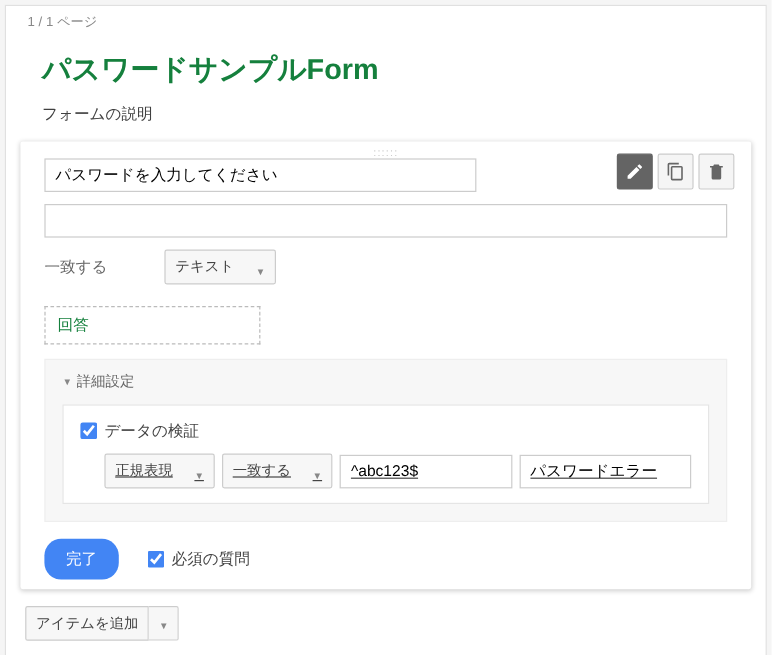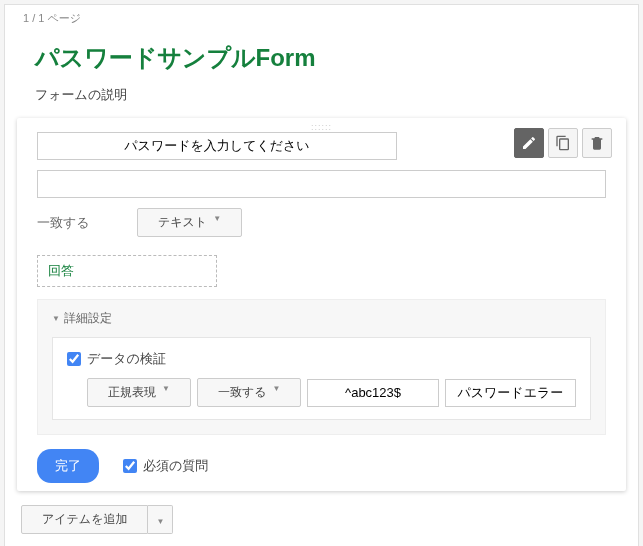--- a/index.html
+++ b/index.html
@@ -10,29 +10,29 @@
   .form-title { font-size: 24px; font-weight: bold; color: #15803d; margin: 10px 0 12px 0; }
   .form-desc { color: #404040; font-size: 13px; }
   .card { margin: 4px 12px 0 12px; box-shadow: 0 1px 4px rgba(0,0,0,0.2); background: #fff; border-radius: 2px; position: relative; padding: 14px 20px 8px 20px; }
   .drag-handle { position: absolute; top: 4px; left: 50%; transform: translateX(-50%); color: #ccc; font-size: 9px; letter-spacing: 1px; cursor: move; }
   .toolbar { position: absolute; top: 10px; right: 14px; display: flex; gap: 4px; }
   .icon-btn { width: 30px; height: 30px; border: 1px solid #ccc; background: #f5f5f5; border-radius: 2px; display: flex; align-items: center; justify-content: center; cursor: pointer; }
   .icon-btn.active { background: #646464; border-color: #646464; }
   .icon-btn svg { width: 16px; height: 16px; }
   .field-row { display: flex; align-items: center; margin-bottom: 10px; }
   .field-label { width: 100px; color: #666; font-size: 13px; flex-shrink: 0; }
-  .text-input { flex: 1; border: 1px solid #ccc; padding: 5px 8px; font-size: 13px; height: 28px; text-align: center; }
-  .select-btn { border: 1px solid #ccc; background: #f7f7f7; padding: 5px 20px; font-size: 12px; color: #444; cursor: pointer; display: inline-flex; align-items: flex-start; gap: 6px; border-radius: 2px; }
+  .text-input { flex: 1; border: 1px solid #ccc; padding: 5px 8px; font-size: 13px; height: 28px; }
+  .select-btn { border: 1px solid #ccc; background: #f7f7f7; padding: 5px 8px; font-size: 12px; color: #444; cursor: pointer; display: inline-flex; align-items: flex-end; gap: 18px; border-radius: 2px; }
   .caret { font-size: 8px; color: #888; }
   .answer-box { border: 1px dashed #bbb; padding: 6px 10px; color: #15803d; margin: 18px 0 12px 0; width: 180px; cursor: text; }
   .adv { background: #f7f7f7; border: 1px solid #eee; padding: 10px 14px 14px 14px; margin-bottom: 14px; }
   .adv-title { color: #666; font-size: 12px; margin-bottom: 10px; display: flex; align-items: center; gap: 4px; cursor: pointer; }
   .adv-body { background: #fff; border: 1px solid #e5e5e5; padding: 12px 14px; }
   .check-row { display: flex; align-items: center; gap: 6px; color: #444; margin-bottom: 10px; }
-  .validation-row { display: flex; align-items: center; gap: 6px; padding-left: 20px; }
+  .validation-row { display: flex; align-items: center; gap: 6px; padding-left: 20px; text-decoration: underline; }
   .validation-row .text-input { flex: 1; min-width: 80px; }
   .err-input { width: 130px; }
   .footer-row { display: flex; align-items: center; gap: 24px; margin-top: 6px; }
   .done-btn { background: #4285f4; color: #fff; border: none; padding: 8px 18px; font-size: 13px; cursor: pointer; border-radius: 14px; }
   .add-item { margin: 14px 0 0 16px; display: inline-flex; }
   .add-item .select-btn { border-radius: 2px 0 0 2px; }
   .add-item .caret-btn { border: 1px solid #ccc; border-left: none; background: #f7f7f7; padding: 5px 8px; cursor: pointer; border-radius: 0 2px 2px 0; }
   input[type=checkbox] { accent-color: #4285f4; width: 14px; height: 14px; }
 </style>
 </head>

